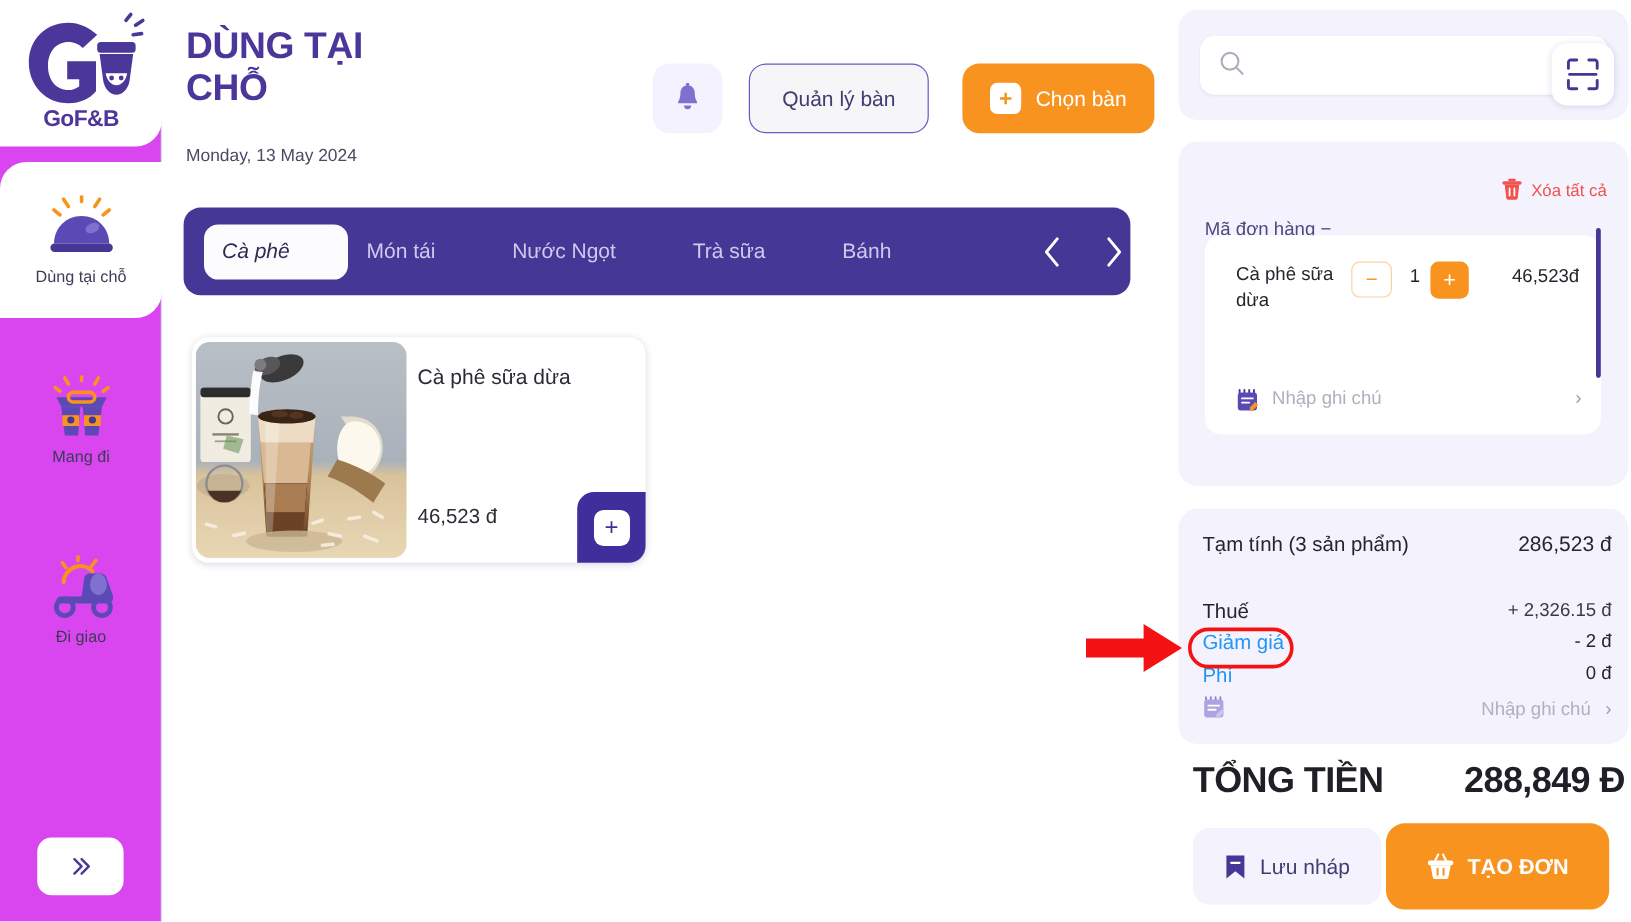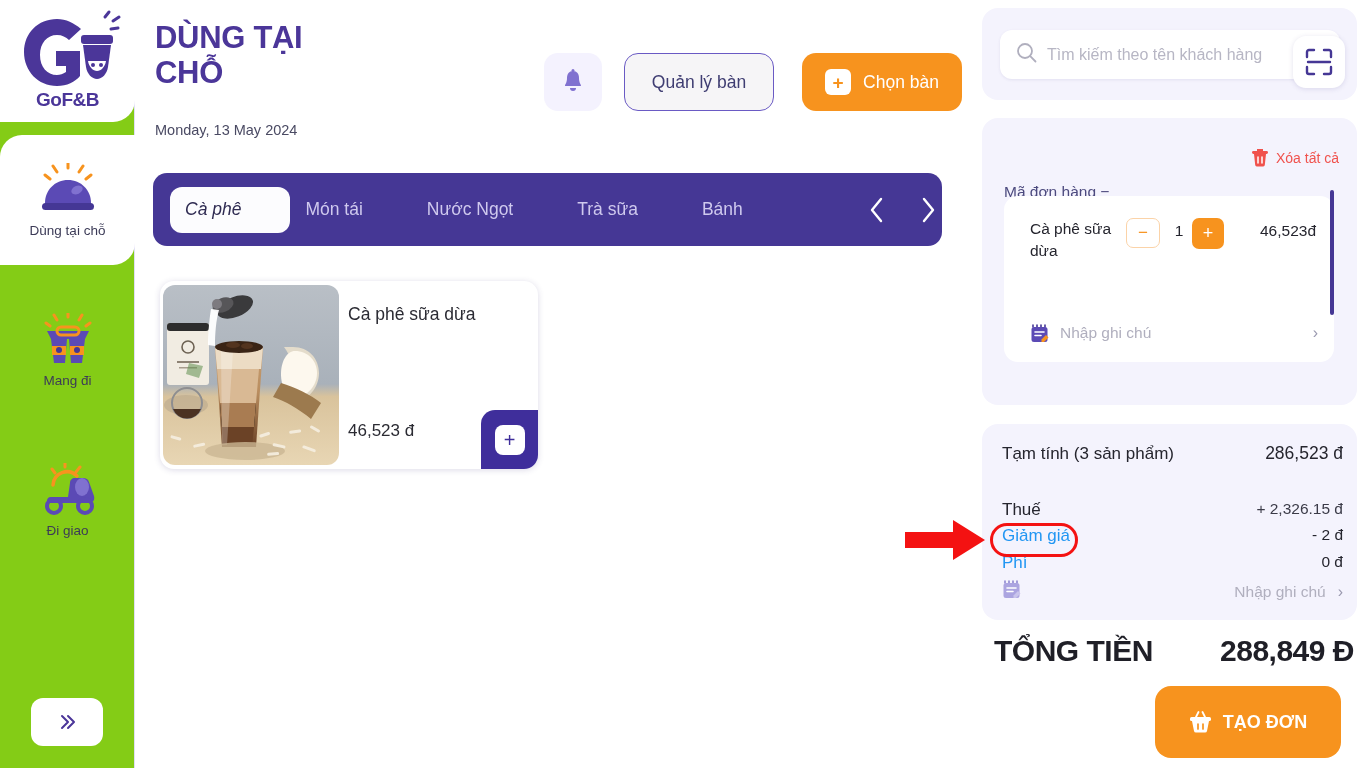--- a/index.html
+++ b/index.html
@@ -11,21 +11,21 @@
   }
   #app { position: relative; width: 1359px; height: 768px; }
 
   
   .loadbar { position:absolute; top:0; left:520px; width:320px; height:4px; background:#e4e4e4; }
   .loadbar i { display:block; width:64px; height:4px; background:#0b72cf; }
 
   
   .sidebar {
     position:absolute; left:0; top:0; width:135px; height:768px;
-    background:#84cc16;
+    background:#d946ef;
     border-right:1px solid #e0def5;
   }
   .logo-box {
     position:absolute; left:0; top:0; width:135px; height:122px;
     background:#ffffff; border-radius:0 0 22px 0;
     display:flex; align-items:center; justify-content:center;
   }
   .logo-wrap { width:118px; height:104px; position:relative; }
   .logo-text {
     position:absolute; bottom:2px; left:0; width:100%; text-align:center;
@@ -427,21 +427,20 @@
   <div class="rpanel">
 
     <div class="card-search">
       <div class="searchbox">
         <span class="mag">
           <svg width="21" height="21" viewBox="0 0 21 21">
             <circle cx="9" cy="9" r="7" stroke="#b0afbe" stroke-width="1.8" fill="none"></circle>
             <path d="M14.2 14.2L19.5 19.5" stroke="#b0afbe" stroke-width="1.8" stroke-linecap="round"></path>
           </svg>
         </span>
-        <input class="search-input" value="" placeholder="Tìm kiếm theo tên khách hàng" style="">
       </div>
       <div class="scan-btn">
         <svg width="28" height="28" viewBox="0 0 28 28">
           <path d="M2 9V4a2 2 0 0 1 2-2h5M26 9V4a2 2 0 0 0-2-2h-5M2 19v5a2 2 0 0 0 2 2h5M26 19v5a2 2 0 0 1-2 2h-5" stroke="#453795" stroke-width="2.4" fill="none" stroke-linecap="round"></path>
           <path d="M3 14h22" stroke="#453795" stroke-width="2.4" stroke-linecap="round"></path>
         </svg>
       </div>
     </div>
 
     <div class="card-order">
@@ -506,20 +505,27 @@
         <span class="chev">›</span>
       </div>
     </div>
   </div>
 
   <div class="grand">
     <span class="lbl">TỔNG TIỀN</span>
     <span class="amt">288,849 Đ</span>
   </div>
 
+  <div class="draft-btn">
+    <svg width="19" height="22" viewBox="0 0 19 22">
+      <path d="M2 2h15v19l-7.5-6L2 21z" fill="#453795"></path>
+      <path d="M6 8h7" stroke="#ffffff" stroke-width="1.8" stroke-linecap="round"></path>
+    </svg>
+    <span>Lưu nháp</span>
+  </div>
 
   <div class="create-btn">
     <svg width="23" height="23" viewBox="0 0 23 23">
       <path d="M7 6L9.5 1M16 6L13.5 1" stroke="#ffffff" stroke-width="1.8" stroke-linecap="round"></path>
       <rect x="1" y="6" width="21" height="4" rx="1.6" fill="#ffffff"></rect>
       <path d="M3 10h17l-2 10a2 2 0 0 1-2 1.6H7A2 2 0 0 1 5 20z" fill="#ffffff"></path>
       <path d="M9 13v5M14 13v5" stroke="#f7931e" stroke-width="1.7" stroke-linecap="round"></path>
     </svg>
     <span>TẠO ĐƠN</span>
   </div>

